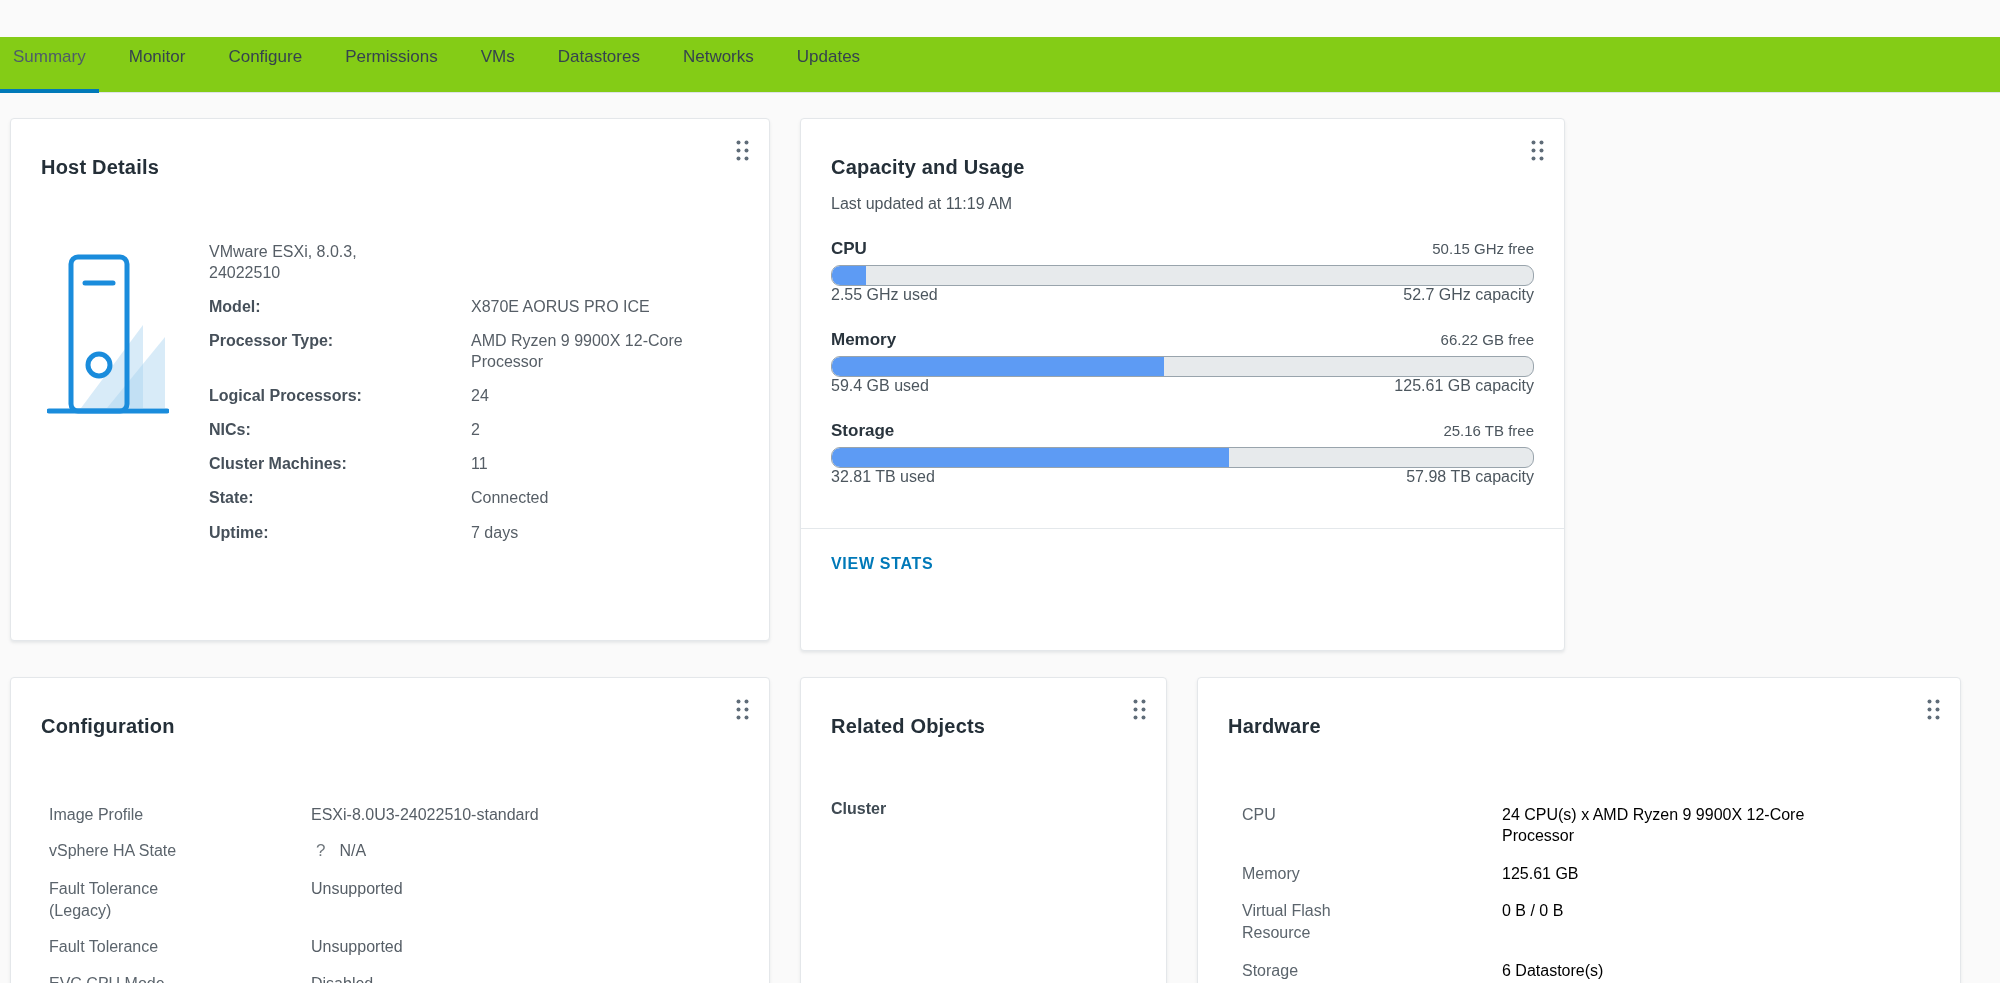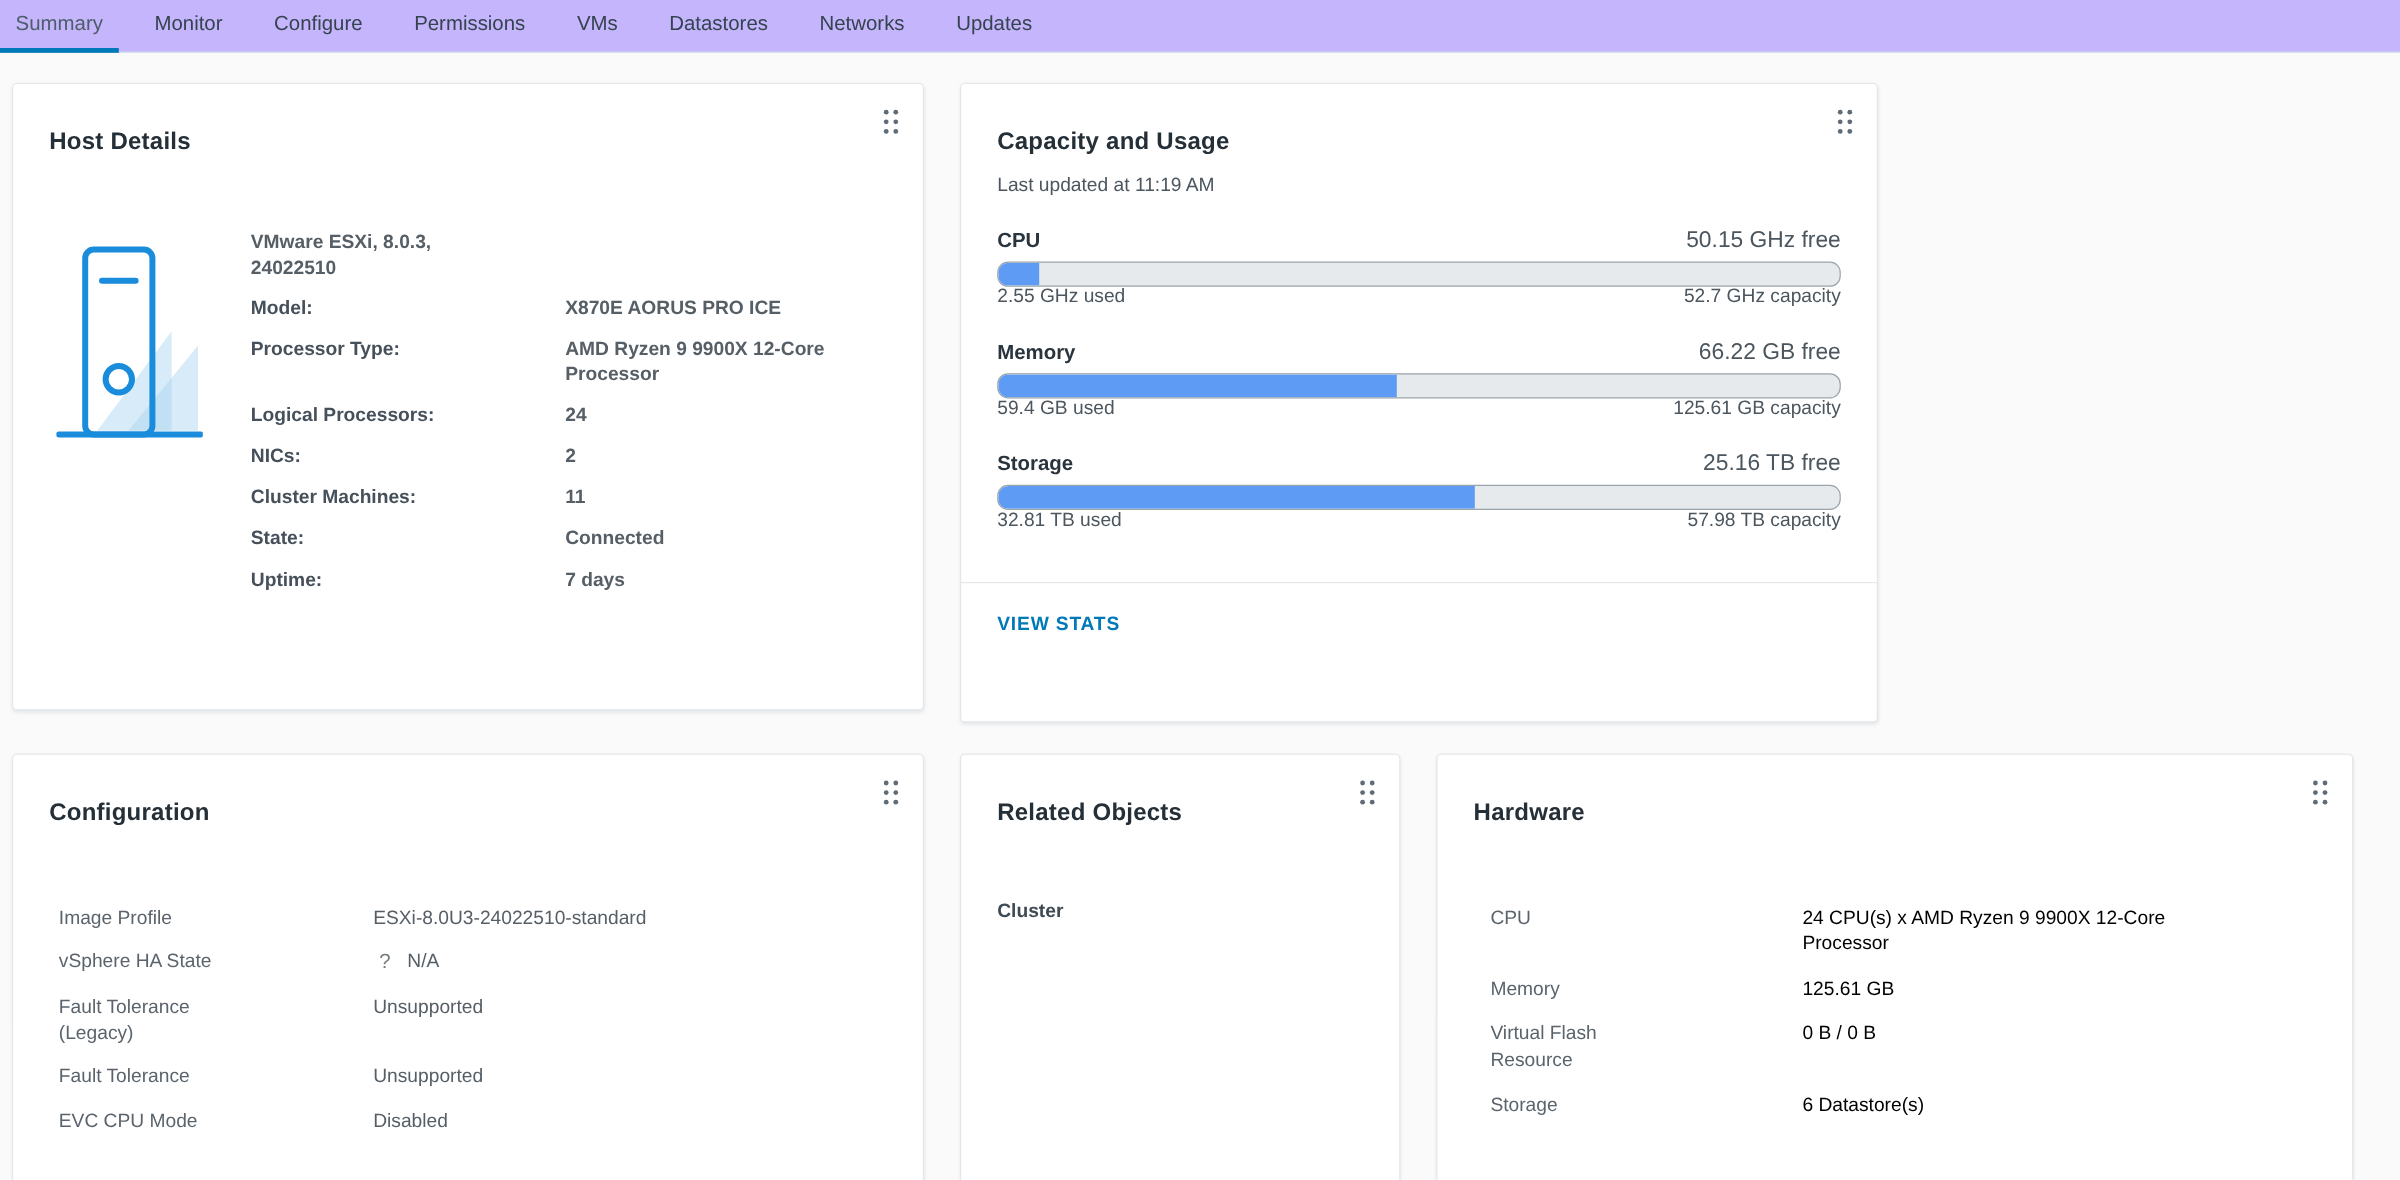--- a/index.html
+++ b/index.html
@@ -7,23 +7,24 @@
   body {
     width:2000px; height:983px; overflow:hidden;
     background:#fafafa;
     font-family:"Liberation Sans", sans-serif;
     color:#565e66;
   }
 
   
   .tabbar {
     display:flex; align-items:stretch;
-    background:#c4b5fd;
+    background:#84cc16;
     border-bottom:1px solid #dde3e8;
-    height:44px;
+    height:56px;
+    margin-top:37px;
   }
   .tab {
     position:relative;
     font-size:17px; color:#35434e;
     padding:10px 13px 12px; margin-right:17px;
     cursor:pointer; white-space:nowrap;
   }
   .tab.active { color:#4e5d68; }
   .tab.active::after {
     content:""; position:absolute; left:0; right:0; bottom:-1px;
@@ -53,29 +54,29 @@
 
   .drag-handle { position:absolute; top:20px; right:19px; cursor:grab; line-height:0; }
 
   
   .hd-body { display:flex; margin-top:62px; }
   .hd-icon-wrap { width:168px; flex:none; padding:12px 0 0 6px; }
 
   .kv { font-size:16px; }
   .kv-row { display:flex; padding-bottom:13px; }
   .kv-label { width:262px; flex:none; font-weight:700; color:#46505a; line-height:1.32; }
-  .kv-value { width:218px; line-height:1.32; overflow-wrap:anywhere; color:#565e66;font-weight:bold; }
+  .kv-value { width:218px; line-height:1.32; overflow-wrap:anywhere; color:#565e66; }
 
   
   .cap-sub { margin-top:13px; font-size:16px; color:#4c565e; }
   .meter { margin-top:26px; }
   .meter:first-of-type { margin-top:17px; }
   .meter-head { display:flex; justify-content:space-between; align-items:baseline; }
   .meter-name { font-size:17px; font-weight:700; color:#29343d; }
-  .meter-free { font-size:19px; color:#4c565e; }
+  .meter-free { font-size:15px; color:#4c565e; }
   .bar {
     height:21px; margin-top:6px;
     background:#e7eaec;
     border:1px solid #99a4ac;
     border-radius:9px;
     overflow:hidden;
   }
   .bar-fill { height:100%; background:#5d9bf4; border-radius:8px 0 0 8px; }
   .meter-stats { display:flex; justify-content:space-between; font-size:16px; color:#4c565e; }
   .cap-divider { border:none; border-top:1px solid #e4e8eb; margin:42px -30px 0; }

